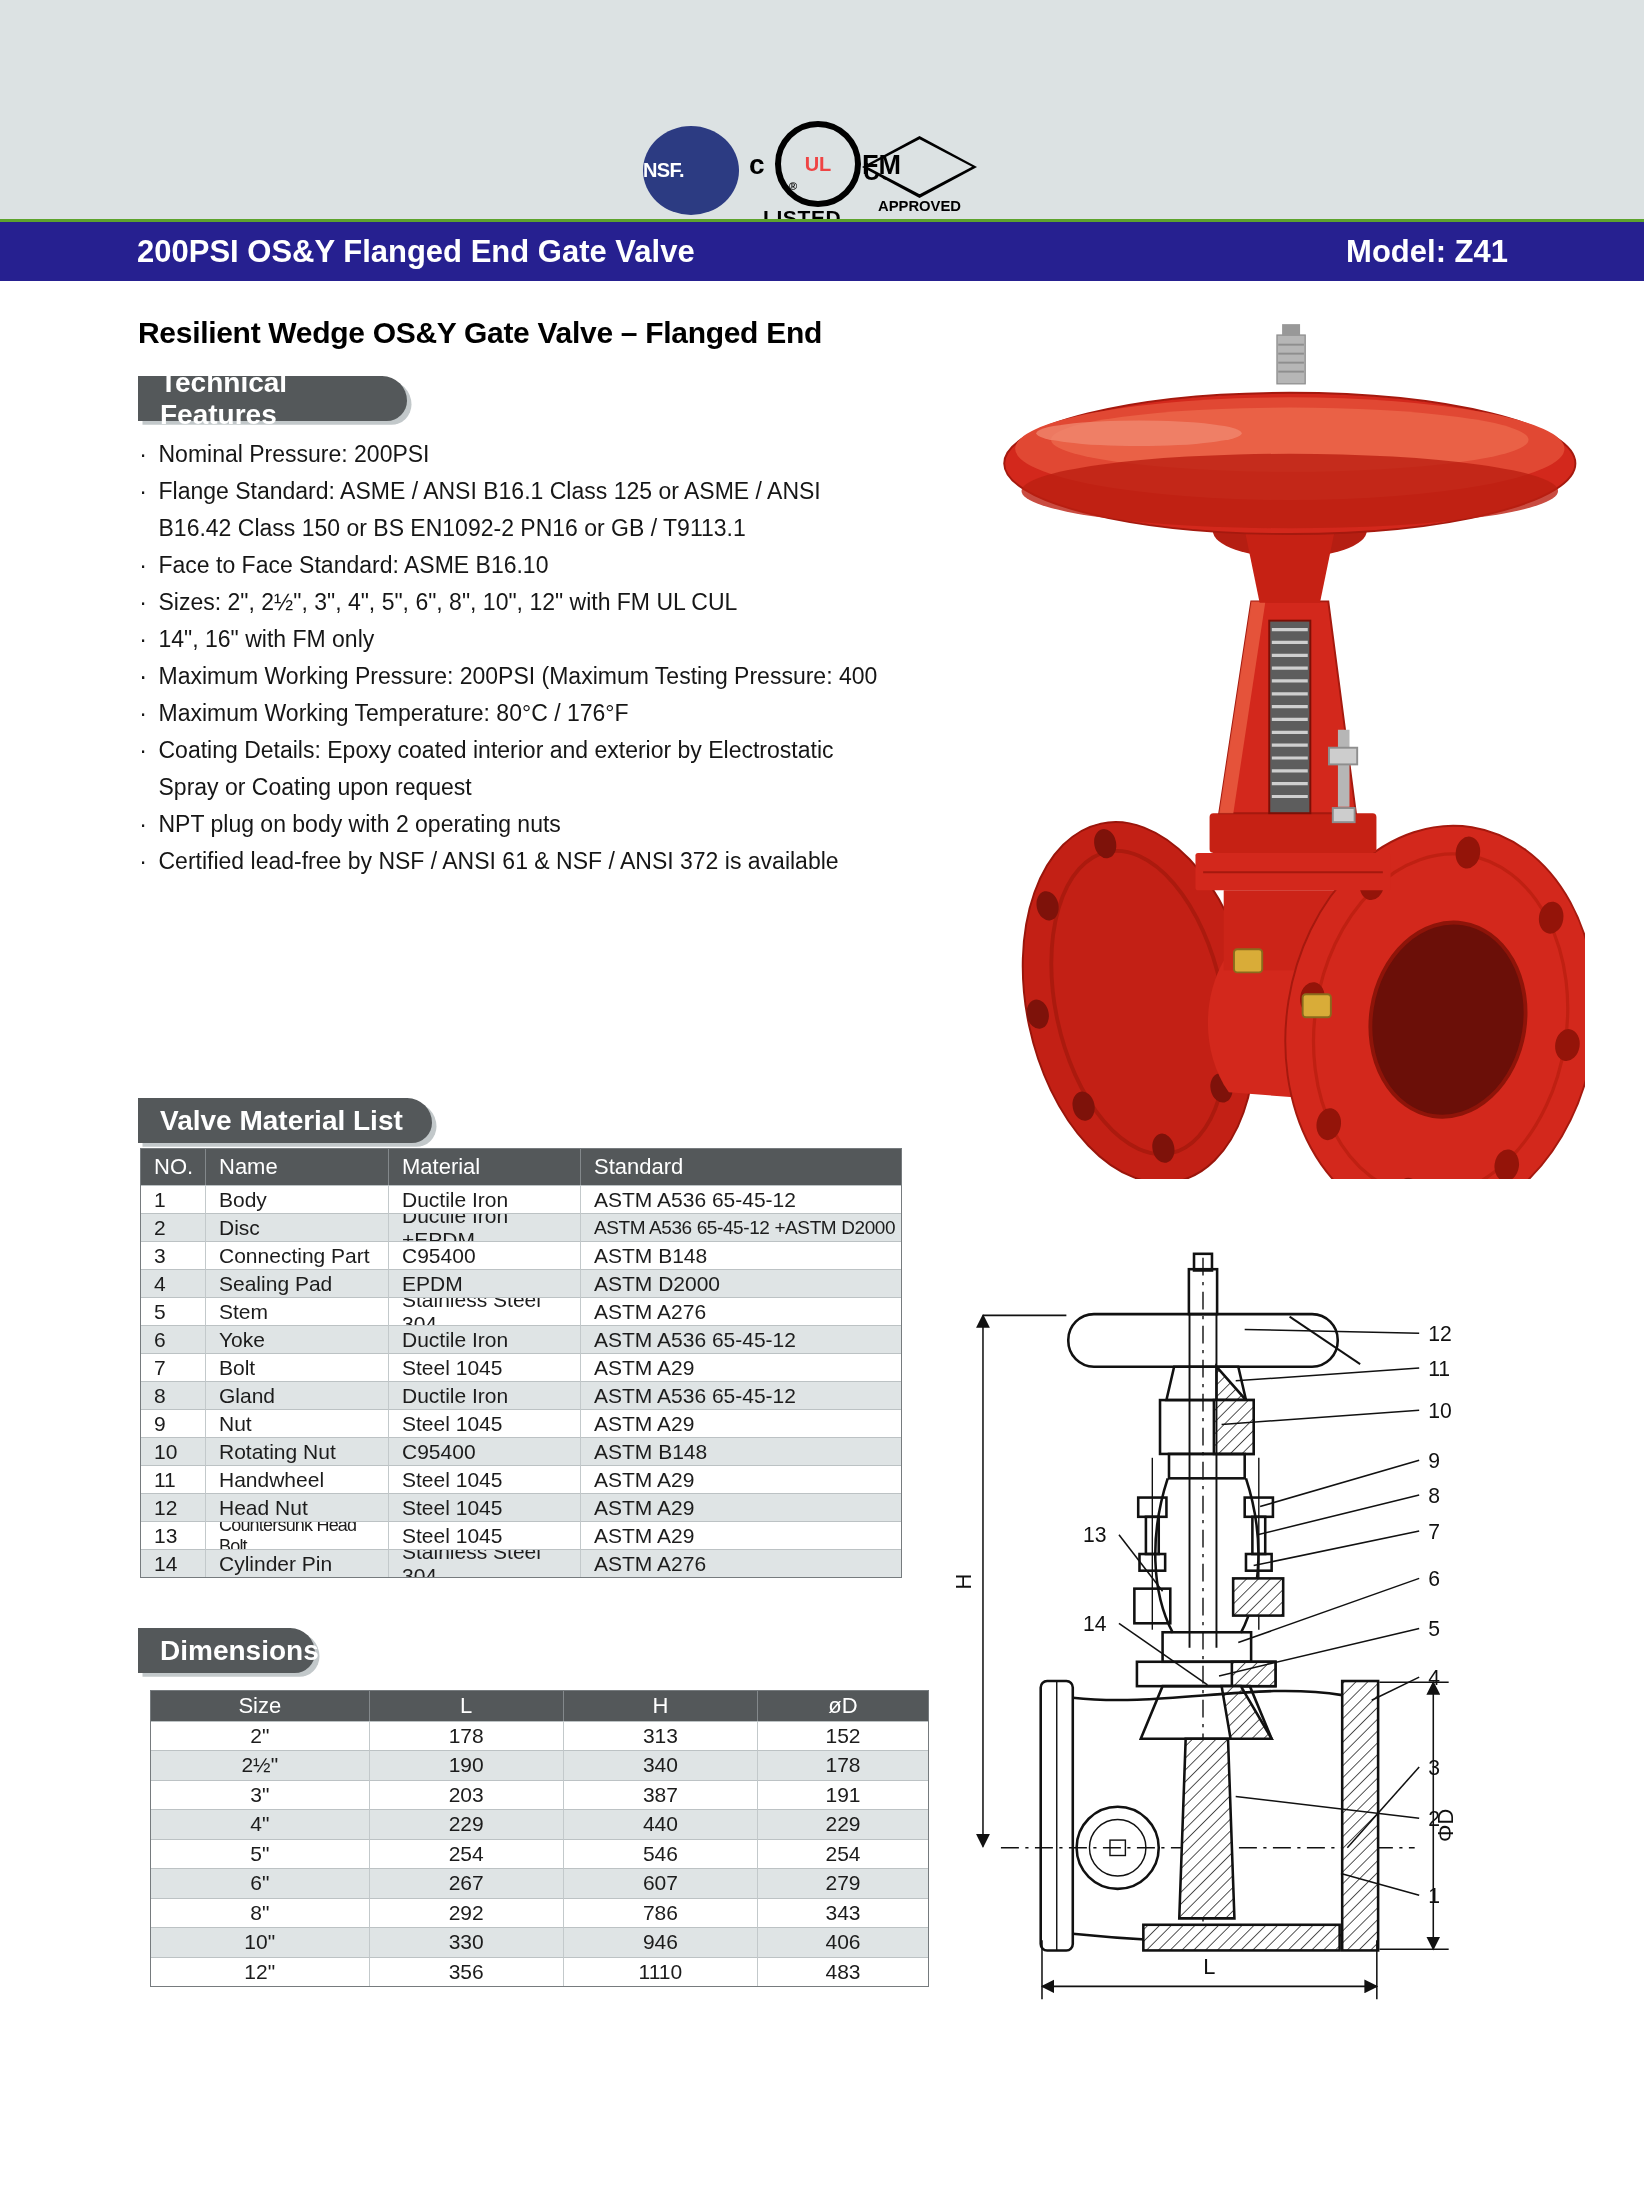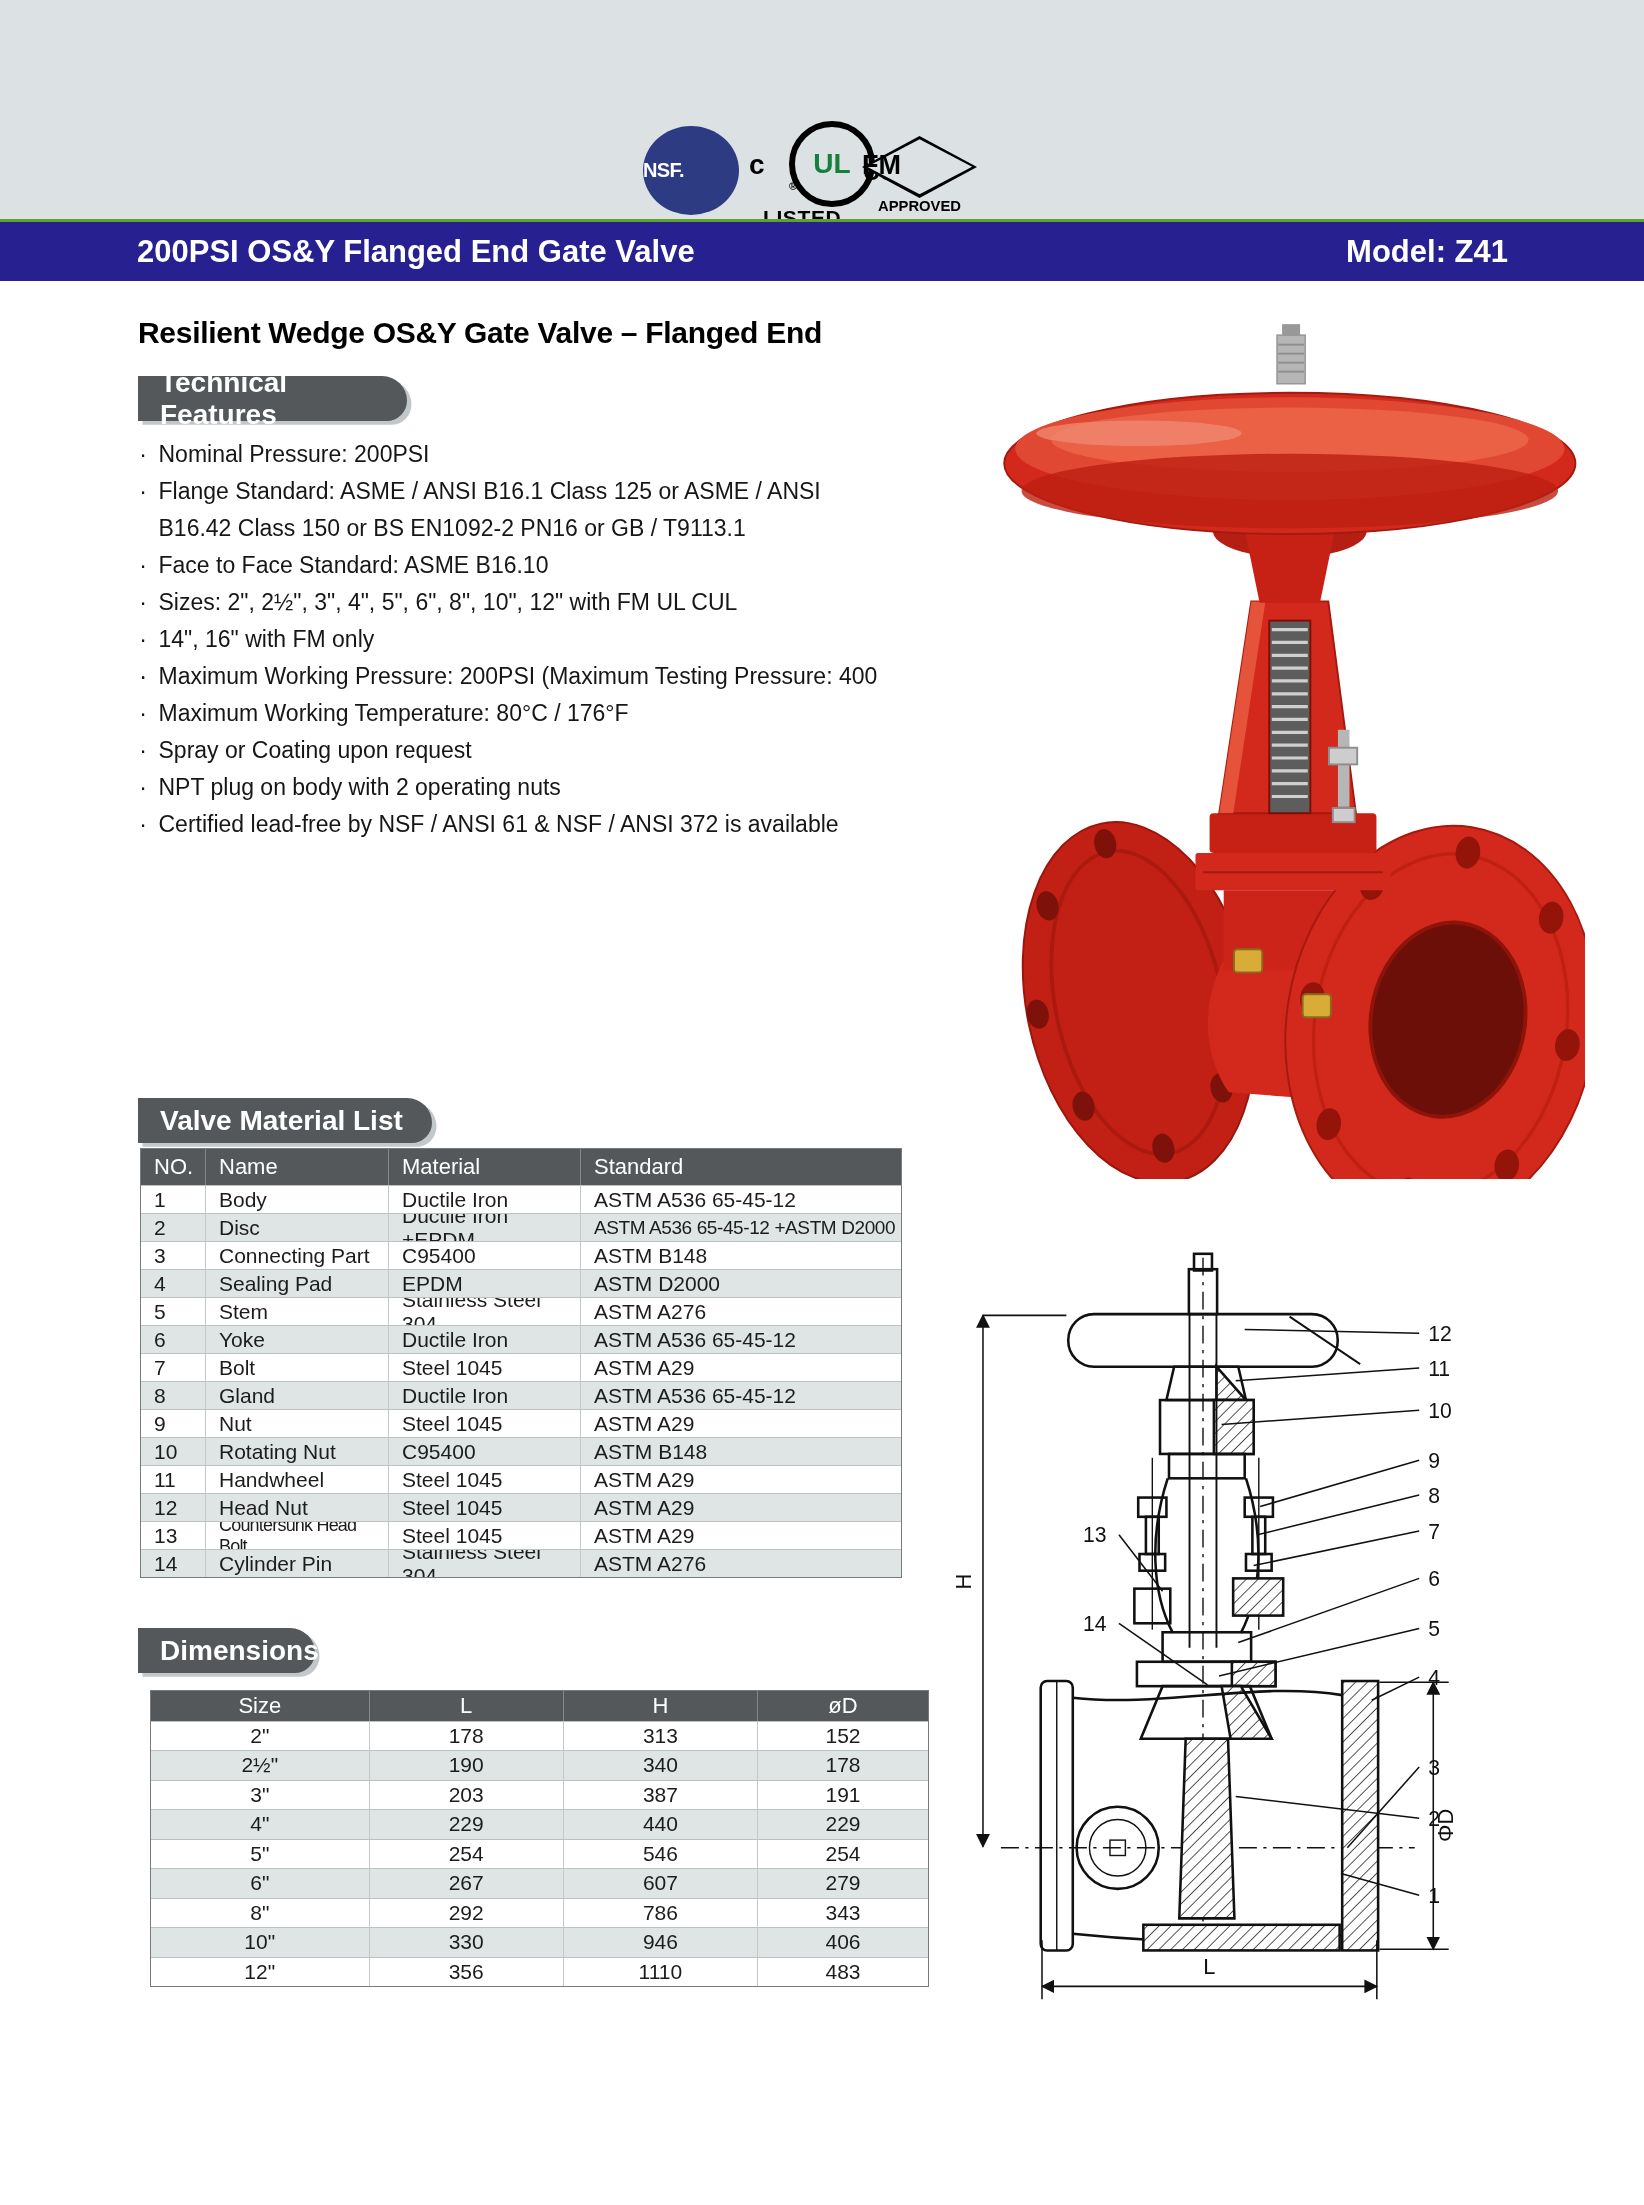--- a/index.html
+++ b/index.html
@@ -7,23 +7,23 @@
         font-family:"Liberation Sans",sans-serif;color:#141414;overflow:hidden;}
 
   
   .topband{position:absolute;left:0;top:0;width:1645px;height:219px;background:#dce2e3;}
   .greenline{position:absolute;left:0;top:219px;width:1645px;height:3.2px;background:#5da32d;}
   .nsf-logo{position:absolute;left:643px;top:126px;width:96px;height:89px;background:#2c3b82;
             border-radius:50%;display:flex;align-items:center;justify-content:flex-start;
             color:#fff;font-weight:bold;font-size:20px;letter-spacing:-0.6px;}
   .ul-wrap{position:absolute;left:749px;top:121px;width:160px;height:109px;}
   .ul-c{position:absolute;left:0;top:28px;font-size:28px;font-weight:bold;color:#000;}
-  .ul-circle{position:absolute;left:40px;top:0;width:74px;height:74px;border:6.4px solid #000;
+  .ul-circle{position:absolute;left:26px;top:0;width:74px;height:74px;border:6.4px solid #000;
              border-radius:50%;display:flex;align-items:center;justify-content:center;
-             font-size:28px;font-weight:900;color:#15803d;background:transparent;}
+             font-size:20px;font-weight:900;color:#ef4444;background:transparent;}
   .ul-r{position:absolute;left:40px;top:59px;font-size:11px;font-weight:bold;color:#000;}
   .ul-us{position:absolute;left:114px;top:37px;font-size:24.4px;font-weight:bold;color:#000;}
   .ul-listed{position:absolute;left:14px;top:85px;font-size:21px;font-weight:800;
              letter-spacing:0.6px;color:#000;}
   .fm-wrap{position:absolute;left:862px;top:136px;width:115px;height:81px;}
   .fm-outer{position:absolute;left:0;top:0;width:115px;height:62px;background:#000;
             clip-path:polygon(0 50%,50% 0,100% 50%,50% 100%);}
   .fm-inner{position:absolute;left:5.1px;top:3.2px;width:105px;height:55px;background:#dce2e3;
             clip-path:polygon(0 50%,50% 0,100% 50%,50% 100%);}
   .fm-text{position:absolute;left:0;top:14px;width:115px;text-align:left;
@@ -145,21 +145,21 @@
       <div>
         <div class="b-line"><span class="dot">·</span></div>
       </div>
       <div>
         <div class="b-line"><span class="dot">·</span><span>Maximum Working Pressure: 200PSI (Maximum Testing Pressure: 400</span></div>
       </div>
       <div>
         <div class="b-line"><span class="dot">·</span><span>Maximum Working Temperature: 80°C / 176°F</span></div>
       </div>
       <div>
-        <div class="b-line"><span class="dot">·</span></div>
+        <div class="b-line"><span class="dot">·</span><span>Coating Details: Epoxy coated interior and exterior by Electrostatic</span></div>
         <div class="b-line cont"><span>Spray or Coating upon request</span></div>
       </div>
       <div>
         <div class="b-line"><span class="dot">·</span><span>NPT plug on body with 2 operating nuts</span></div>
       </div>
       <div>
         <div class="b-line"><span class="dot">·</span><span>Certified lead-free by NSF / ANSI 61 &amp; NSF / ANSI 372 is available</span></div>
       </div>
     </div>
 

